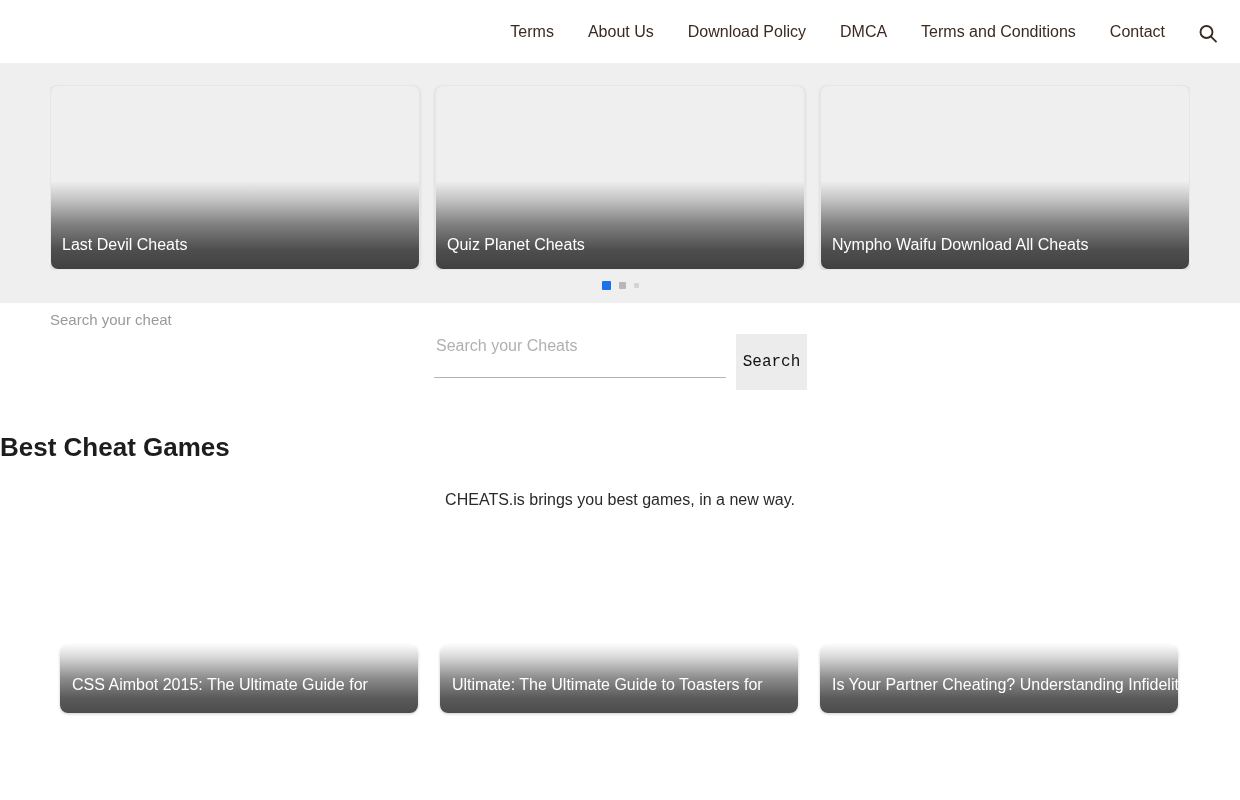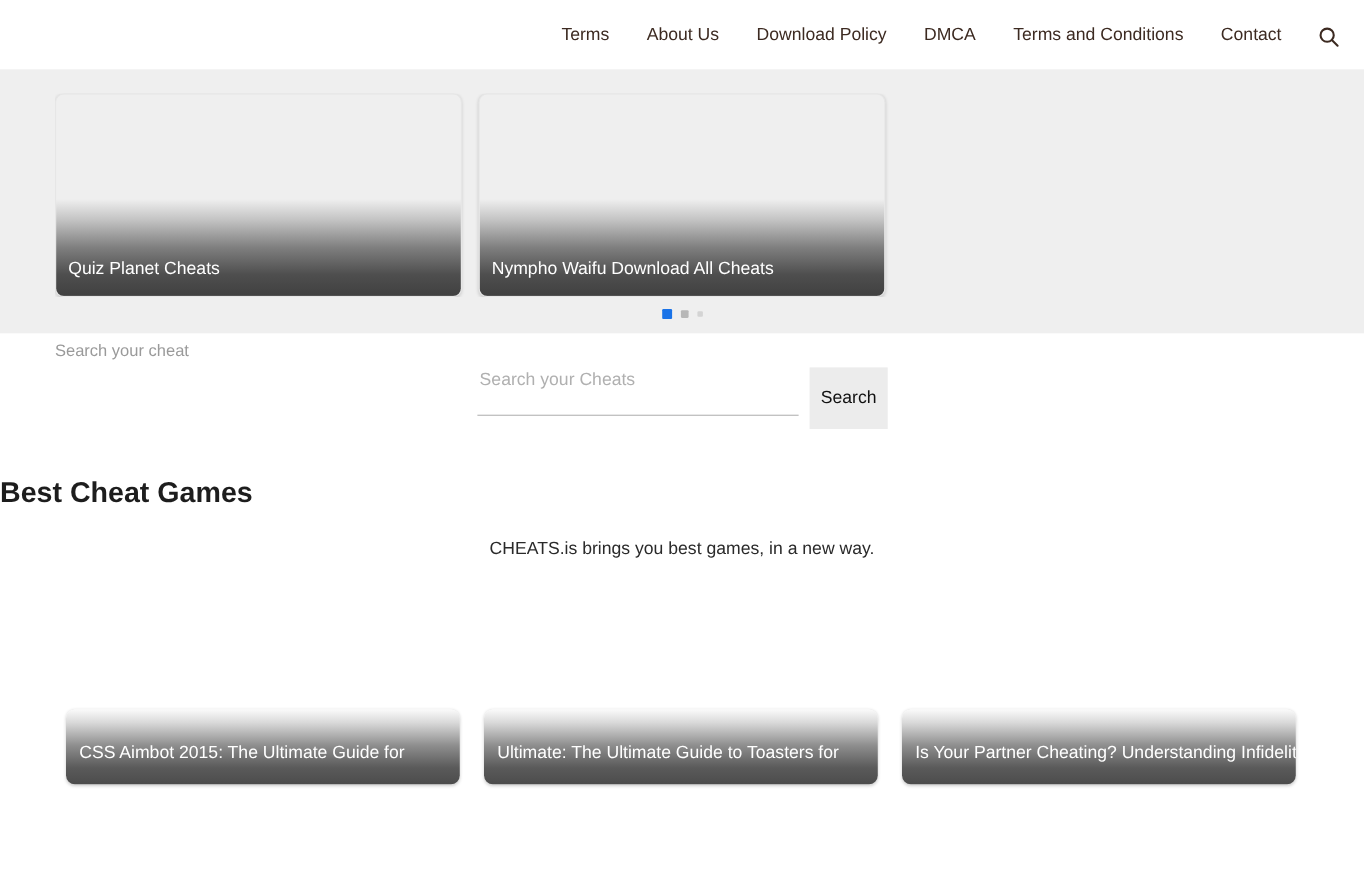--- a/index.html
+++ b/index.html
@@ -149,21 +149,21 @@
     padding: 0 2px 20px 2px;
     outline: none;
   }
   .search-field::placeholder { color: #b0b0b0; }
   .search-submit {
     margin-left: 10px;
     width: 71px;
     height: 56px;
     background: #ececec;
     border: none;
-    font-family: Liberation Sans, sans-serif;
+    font-family: Liberation Mono, monospace;
     font-size: 16px;
     color: #111111;
     cursor: pointer;
   }
 
   
   .section-title {
     position: absolute;
     top: 431px;
     left: 0;
@@ -238,20 +238,24 @@
         <line x1="14" y1="13.6" x2="19" y2="18.6" stroke="#3c2a21" stroke-width="1.9" stroke-linecap="round"></line>
       </svg>
     </div>
   </nav>
 </div>
 
 <div class="carousel-section">
   <div class="carousel-track">
     <div class="slide-card">
       <div class="slide-overlay"></div>
+      <div class="slide-title">Last Devil Cheats</div>
+    </div>
+    <div class="slide-card">
+      <div class="slide-overlay"></div>
       <div class="slide-title">Quiz Planet Cheats</div>
     </div>
     <div class="slide-card">
       <div class="slide-overlay"></div>
       <div class="slide-title">Nympho Waifu Download All Cheats</div>
     </div>
   </div>
   <div class="carousel-dots">
     <span class="dot active"></span>
     <span class="dot mid"></span>

